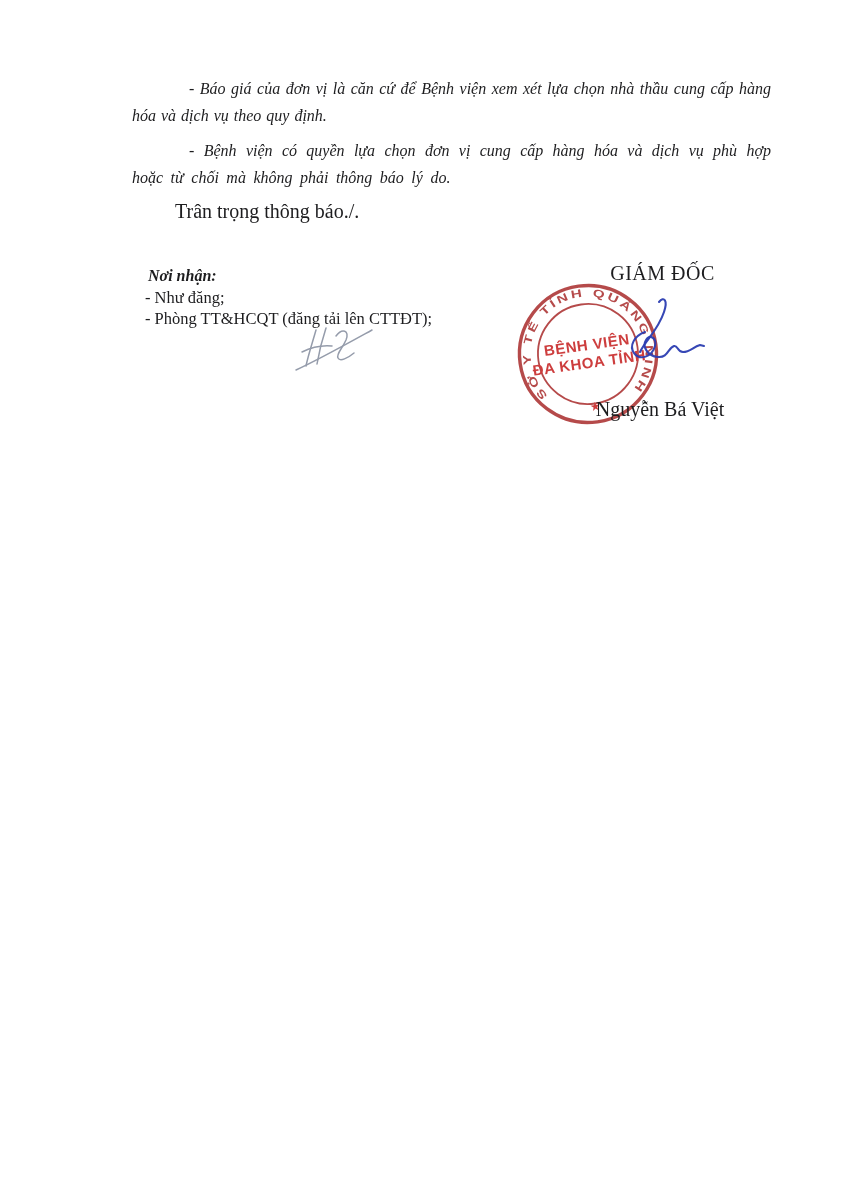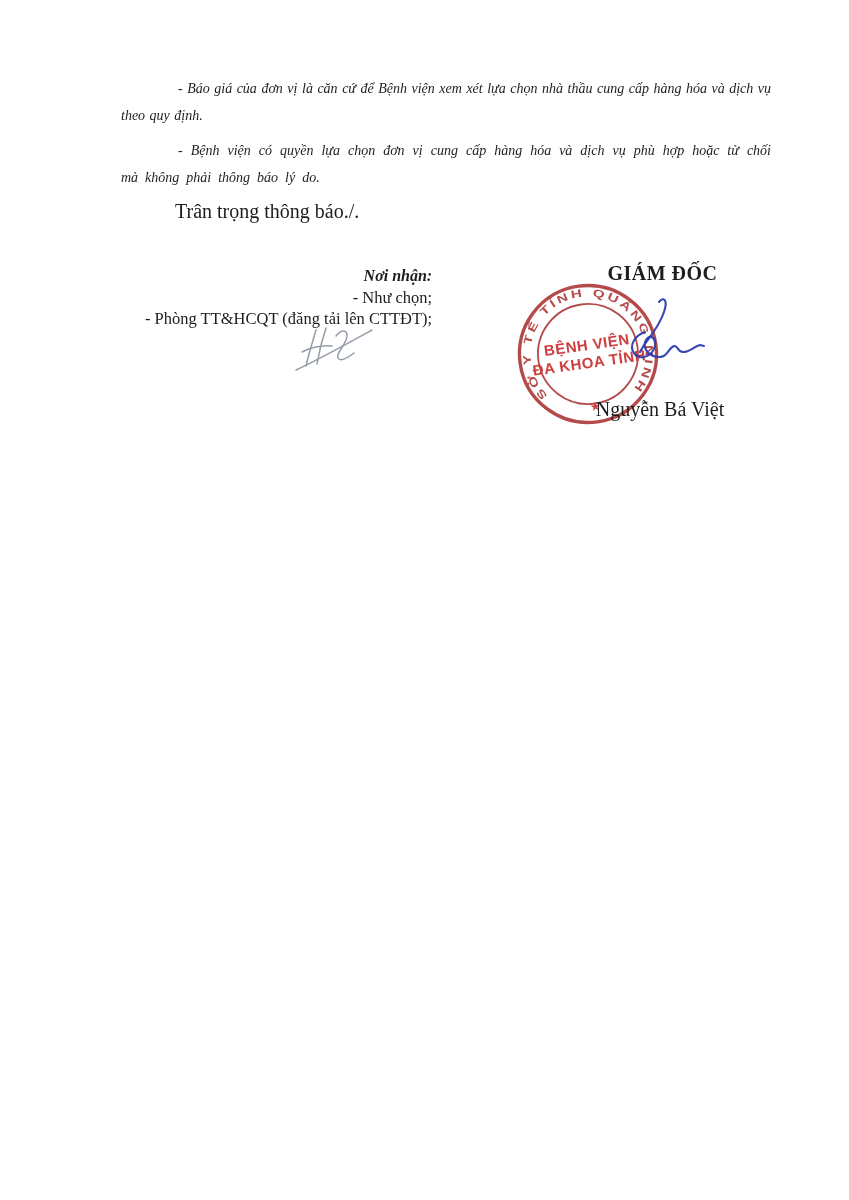--- a/index.html
+++ b/index.html
@@ -9,44 +9,44 @@
     font-family: "Liberation Serif", serif;
     color: var(--color-text, #1d1d1f);
     position: relative;
     overflow: hidden;
   }
   .page { position: absolute; inset: 0; }
 
   
   .body-text { position: absolute; left: 118px; top: 76px; width: 653px; }
   .para {
-    margin: 0 0 9px 3px;
+    margin: 0 0 9px 14px;
     font-style: italic;
-    font-size: 14px;
+    font-size: 16px;
     line-height: 26.5px;
     text-align: justify;
     text-indent: 57px;
     word-spacing: 1px;
   }
   .para.p2 { word-spacing: 3.5px; margin-bottom: 0; font-family: Liberation Serif, serif; }
   .closing {
     margin: 7px 0 0 0;
     font-size: 20px;
     line-height: 27px;
     text-indent: 57px;
   }
 
   
-  .recipients { position: absolute; left: 145px; top: 265px; font-size: 16.5px; line-height: 21.5px; text-align: right; }
+  .recipients { position: absolute; left: 145px; top: 265px; font-size: 16.5px; line-height: 21.5px; }
   .rec-heading { font-weight: bold; font-style: italic; font-size: 16px; padding-left: 3px; }
 
   
   .sig-title {
     position: absolute; left: 555px; top: 262px; width: 215px;
-    text-align: center; font-weight: bold; font-size: 20px; letter-spacing: .5px;
+    text-align: center; font-weight: normal; font-size: 20px; letter-spacing: .5px;
   }
   .sig-name {
     position: absolute; left: 545px; top: 398px; width: 230px;
     text-align: center; font-weight: normal; font-size: 20px;
   }
 
   
   .stamp { position: absolute; left: 498px; top: 264px; width: 180px; height: 180px; opacity: .95; }
   .ring-outer { fill: none; stroke: var(--color-stamp-ring, #b24141); stroke-width: 3.4; }
   .ring-inner { fill: none; stroke: var(--color-stamp-ring, #b24141); stroke-width: 1.8; }
@@ -73,21 +73,21 @@
 <div class="page">
 
   <div class="body-text">
     <p class="para p1">- Báo giá của đơn vị là căn cứ để Bệnh viện xem xét lựa chọn nhà thầu cung cấp hàng hóa và dịch vụ theo quy định.</p>
     <p class="para p2">- Bệnh viện có quyền lựa chọn đơn vị cung cấp hàng hóa và dịch vụ phù hợp hoặc từ chối mà không phải thông báo lý do.</p>
     <p class="closing">Trân trọng thông báo./.</p>
   </div>
 
   <div class="recipients">
     <div class="rec-heading">Nơi nhận:</div>
-    <div class="rec-item">- Như chọn;</div>
+    <div class="rec-item">- Như đăng;</div>
     <div class="rec-item">- Phòng TT&amp;HCQT (đăng tải lên CTTĐT);</div>
   </div>
 
   <div class="sig-title">GIÁM ĐỐC</div>
 
   <svg class="stamp" viewBox="0 0 180 180" xmlns="http://www.w3.org/2000/svg">
     <g transform="rotate(-8 90 90)">
       <circle class="ring-outer" cx="90" cy="90" r="68.5"></circle>
       <circle class="ring-inner" cx="90" cy="90" r="50"></circle>
       <path id="ringPath" d="M 44.7 125.4 A 57.5 57.5 0 1 1 121.3 138.2" fill="none"></path>

